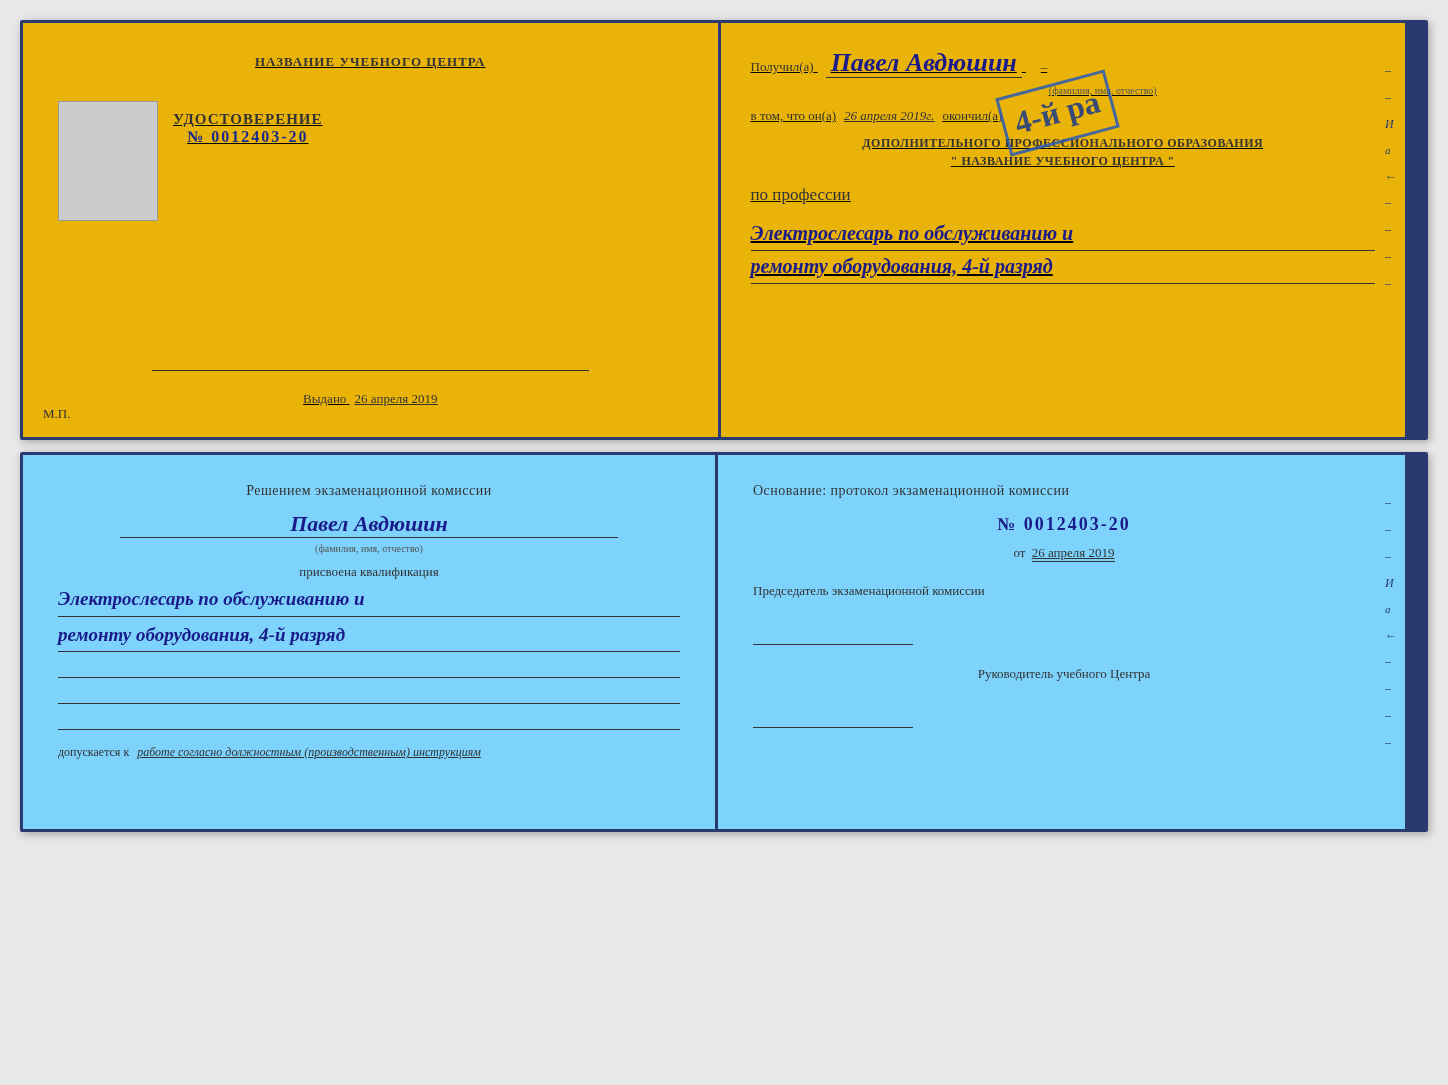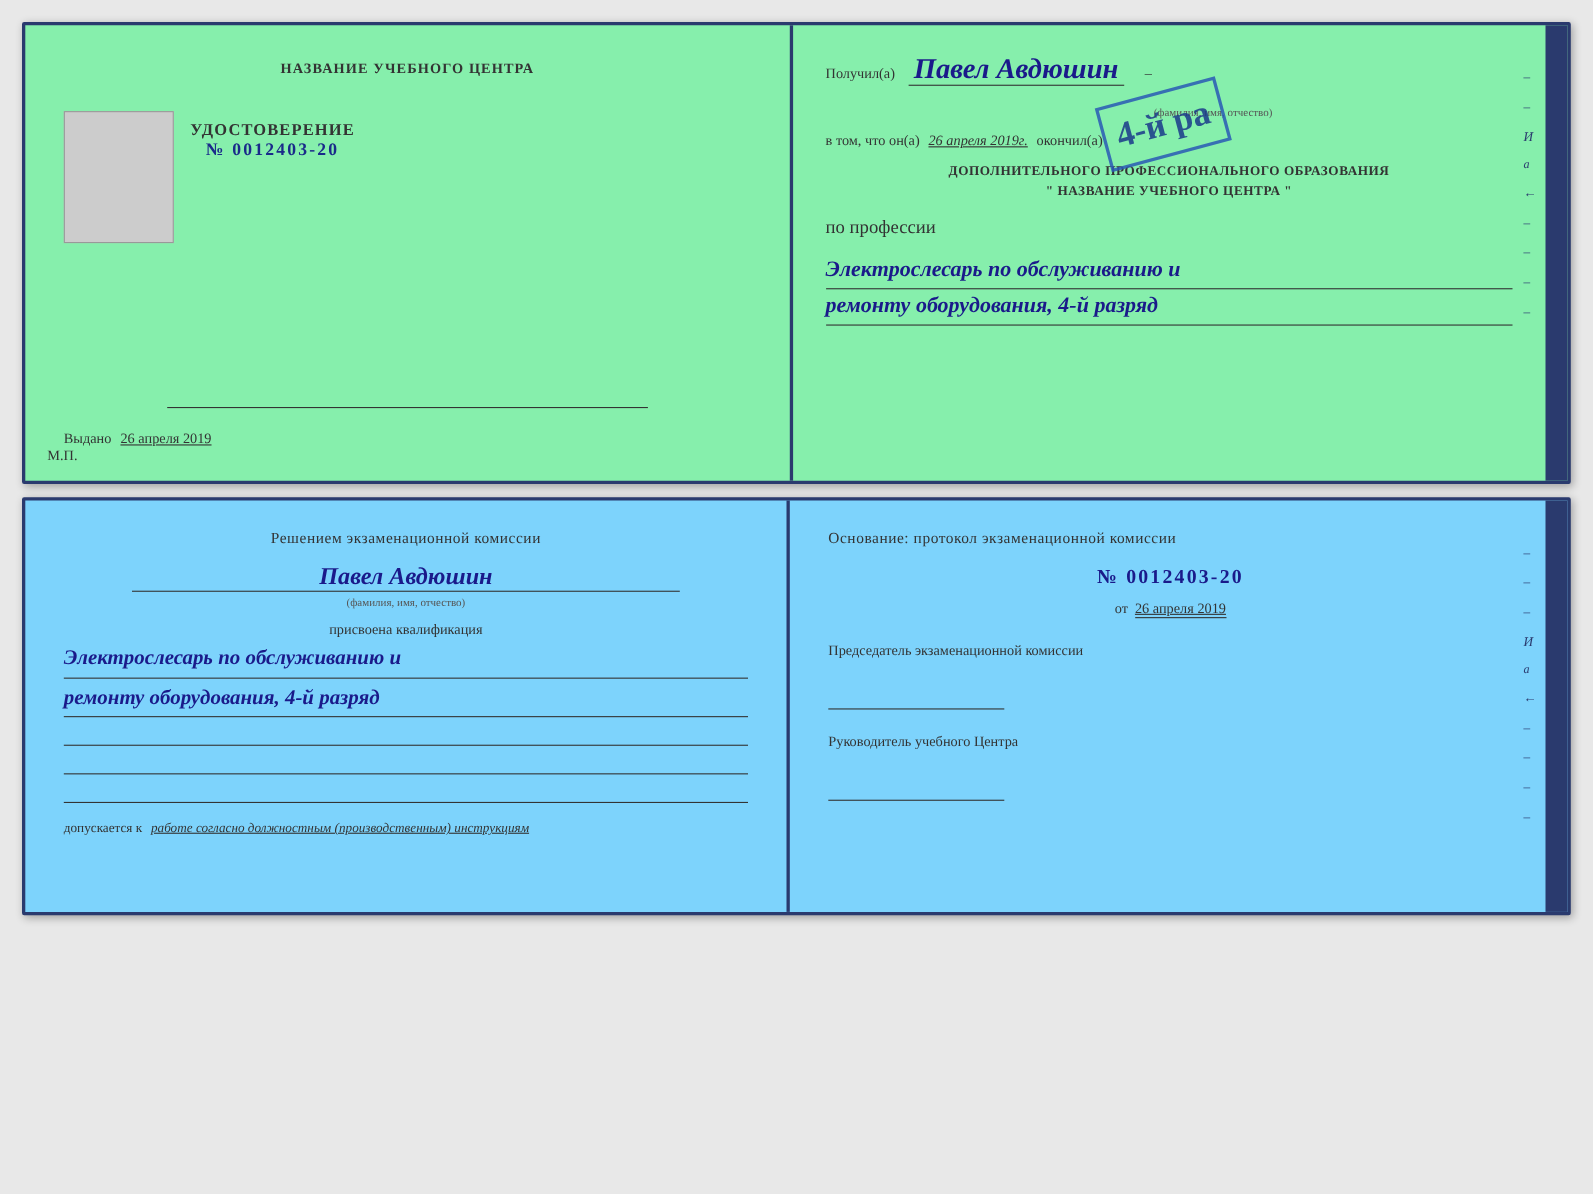--- a/index.html
+++ b/index.html
@@ -13,25 +13,26 @@
 
     .page-wrapper {
       display: flex;
       flex-direction: column;
       gap: 12px;
     }
 
     
     .booklet {
       display: flex;
-      background: #86efac;
+      background: #eab308;
       border: 3px solid #2a3a6e;
       border-radius: 2px;
       box-shadow: 2px 2px 8px rgba(0,0,0,0.3);
       min-height: 420px;
+      text-decoration: underline;
     }
 
     .booklet-left, .booklet-right {
       flex: 1;
       padding: 30px 35px;
       position: relative;
     }
 
     .booklet-left {
       border-right: 3px solid #2a3a6e;
@@ -80,21 +81,21 @@
       font-size: 16px;
       font-weight: bold;
       color: #1a2a8a;
       letter-spacing: 2px;
     }
 
     .issued-date-left {
       font-size: 13px;
       color: #333;
       margin-top: 20px;
-      text-align: left;
+      text-align: center;
       width: 100%;
     }
 
     .mp-label {
       font-size: 13px;
       position: absolute;
       bottom: 15px;
       left: 20px;
       color: #333;
     }
@@ -348,21 +349,21 @@
           <span>Выдано</span>
           <span style="text-decoration:underline; margin-left:5px;">26 апреля 2019</span>
         </div>
       </div>
 
       <div class="mp-label">М.П.</div>
     </div>
 
     <div class="booklet-right" style="flex:1; padding:25px 50px 25px 30px; position:relative;">
 
-      <div style="margin-bottom: 19px;">
+      <div style="margin-bottom: 7px;">
         <span class="label-text">Получил(а)</span>
         <span class="handwritten-name" style="font-size:26px; margin-left:8px;">Павел Авдюшин</span>
         <span style="margin-left:15px; color:#333; font-size:13px;">–</span>
       </div>
       <div style="text-align:center; font-size:10px; color:#555; margin-bottom:10px; margin-left:80px;">
         <span>(фамилия, имя, отчество)</span>
       </div>
 
       <div class="completed-line">
         <span>в том, что он(а)</span>
@@ -440,21 +441,21 @@
       <div class="date-from">
         <span>от</span>
         <span class="underline-field" style="margin-left:3px; text-decoration:underline;">26 апреля 2019</span>
       </div>
 
       <div class="chairman-section">
         <div class="role-label">Председатель экзаменационной комиссии</div>
         <div class="signature-line"></div>
       </div>
 
-      <div class="chairman-section" style="margin-top:20px;">
+      <div class="chairman-section" style="margin-top:20px;text-align:center;">
         <div class="role-label">Руководитель учебного Центра</div>
         <div class="signature-line"></div>
       </div>
 
       <div style="position:absolute; right:28px; top:40px; display:flex; flex-direction:column; gap:12px; font-size:12px; color:#2a3a6e; font-style:italic;">
         <span>–</span>
         <span>–</span>
         <span>–</span>
         <span>И</span>
         <span style="font-size:11px;">а</span>

